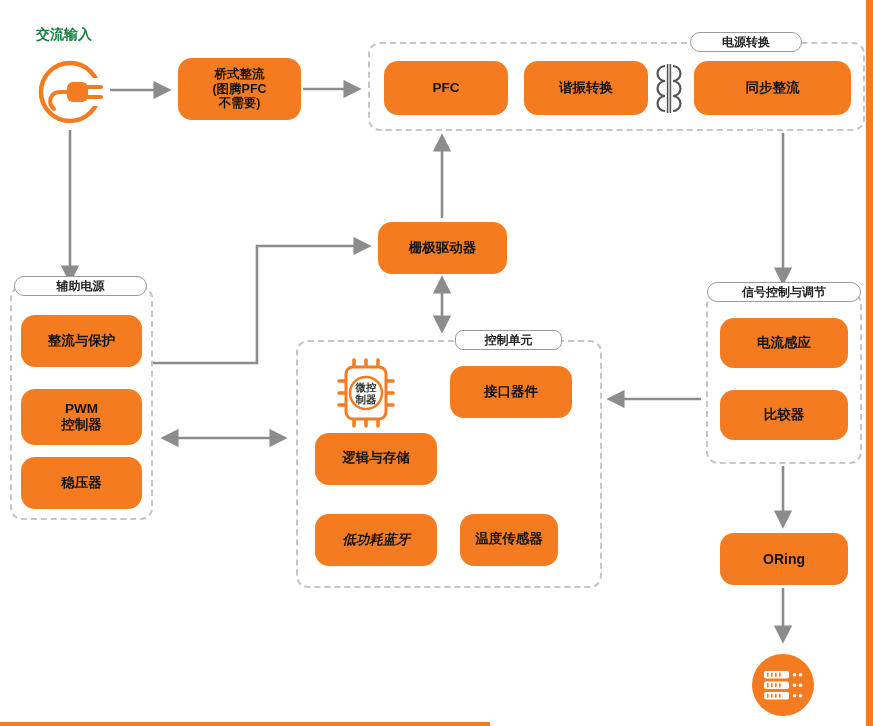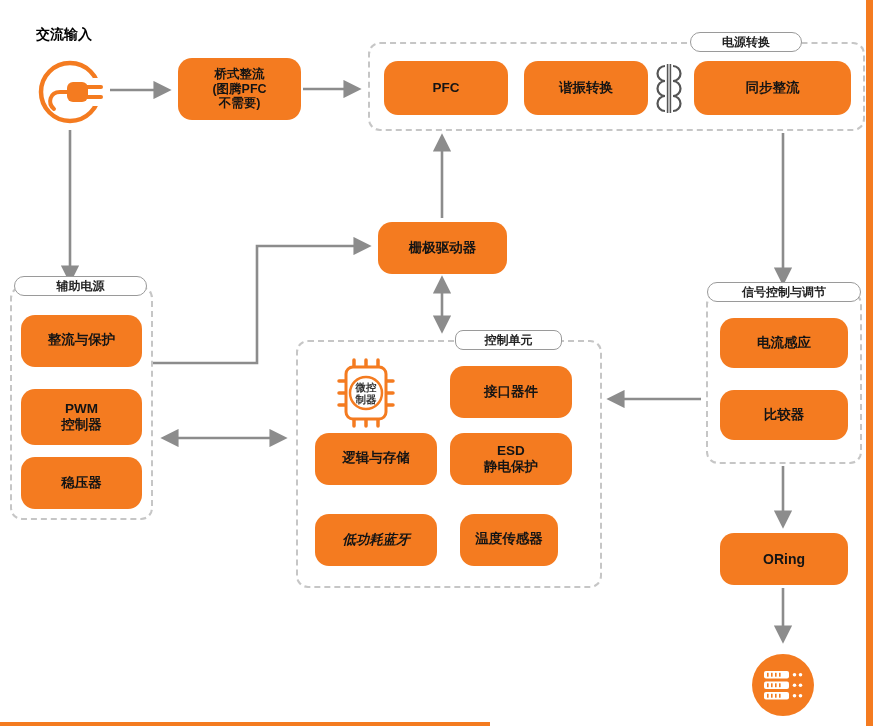--- a/index.html
+++ b/index.html
@@ -21,21 +21,21 @@
   .group {
     position:absolute; z-index:2;
     border:2px dashed #c6c6c6; border-radius:12px; background:transparent;
   }
   .pill {
     position:absolute; z-index:4;
     background:#fff; border:1.5px solid #9a9a9a; border-radius:11px;
     font-size:12px; font-weight:bold; color:#222;
     display:flex; align-items:center; justify-content:center;
   }
-  .free-label { position:absolute; z-index:3; font-size:14px; font-weight:bold; color:#000000; }
+  .free-label { position:absolute; z-index:3; font-size:14px; font-weight:bold; color:#15803d; }
   .icon-abs { position:absolute; z-index:3; }
   .accent { position:absolute; z-index:5; background:var(--orange,#F47B20); }
 </style>
 </head>
 <body>
 
 <div class="canvas">
 
   <svg class="arrows" width="873" height="726" viewBox="0 0 873 726">
     <defs>
@@ -81,21 +81,21 @@
     <path d="M21 5 A7.5 7.5 0 0 1 21 20 A7.5 7.5 0 0 1 21 35 A7.5 7.5 0 0 1 21 50" fill="none" stroke="#555" stroke-width="2.2"></path>
     <line x1="15.6" y1="3" x2="15.6" y2="52" stroke="#555" stroke-width="1.6"></line>
     <line x1="18.4" y1="3" x2="18.4" y2="52" stroke="#555" stroke-width="1.6"></line>
   </svg>
   <div class="box" style="left:378px; top:222px; width:129px; height:52px;">栅极驱动器</div>
 
   <div class="box" style="left:694px; top:61px; width:157px; height:54px;">同步整流</div>
 
   <div class="group" style="left:10px; top:286px; width:143px; height:234px;"></div>
   <div class="pill" style="left:14px; top:276px; width:133px; height:20px;">辅助电源</div>
-  <div class="box" style="left:21px; top:315px; width:121px; height:52px;font-family:Liberation Mono, monospace;">整流与保护</div>
+  <div class="box" style="left:21px; top:315px; width:121px; height:52px;">整流与保护</div>
   <div class="box" style="left:21px; top:389px; width:121px; height:56px;">PWM
 控制器</div>
   <div class="box" style="left:21px; top:457px; width:121px; height:52px;">稳压器</div>
 
   <div class="group" style="left:296px; top:340px; width:306px; height:248px;"></div>
   <div class="pill" style="left:455px; top:330px; width:107px; height:20px;border-radius:8px;">控制单元</div>
 
   <svg class="icon-abs" style="left:323px; top:352px;" width="86" height="82" viewBox="0 0 86 82">
     <g style="stroke:var(--orange,#F47B20)" stroke-width="3.5" stroke-linecap="round">
       <path d="M31 8 V15"></path>
@@ -112,22 +112,20 @@
         <path d="M63 53 H70"></path>
     </g>
     <rect x="23" y="15" width="40" height="52" rx="7" fill="#fff" style="stroke:var(--orange,#F47B20)" stroke-width="3"></rect>
     <circle cx="43" cy="41" r="16" fill="none" style="stroke:var(--orange,#F47B20)" stroke-width="2.5"></circle>
     <text x="43" y="39" text-anchor="middle" font-size="10.5" font-weight="bold" fill="#333">微控</text>
     <text x="43" y="51" text-anchor="middle" font-size="10.5" font-weight="bold" fill="#333">制器</text>
   </svg>
 
   <div class="box" style="left:450px; top:366px; width:122px; height:52px;">接口器件</div>
   <div class="box" style="left:315px; top:433px; width:122px; height:52px;font-family:Liberation Mono, monospace;">逻辑与存储</div>
-  <div class="box" style="left:450px; top:433px; width:122px; height:52px;">ESD
-静电保护</div>
   <div class="box" style="left:315px; top:514px; width:122px; height:52px;font-style:italic;">低功耗蓝牙</div>
   <div class="box" style="left:460px; top:514px; width:98px; height:52px;font-family:Liberation Mono, monospace;">温度传感器</div>
 
   <div class="group" style="left:706px; top:292px; width:156px; height:172px;"></div>
   <div class="pill" style="left:707px; top:282px; width:154px; height:20px;">信号控制与调节</div>
   <div class="box" style="left:720px; top:318px; width:128px; height:50px;">电流感应</div>
   <div class="box" style="left:720px; top:390px; width:128px; height:50px;">比较器</div>
 
   <div class="box" style="left:720px; top:533px; width:128px; height:52px; font-size:14px;">ORing</div>
 

